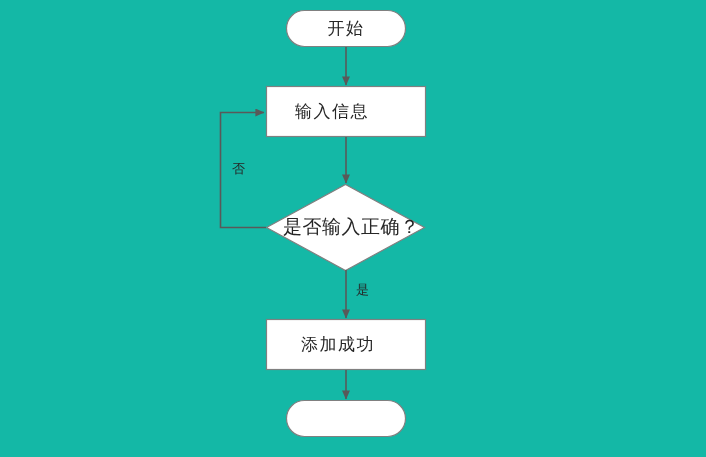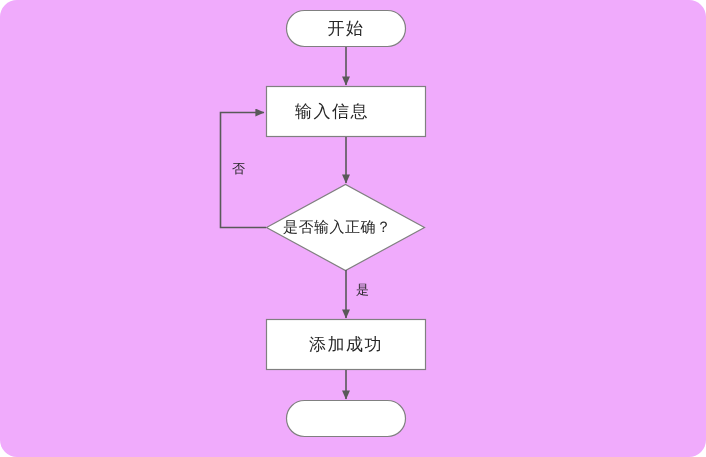--- a/index.html
+++ b/index.html
@@ -8,23 +8,22 @@
     padding: 0;
     background: #ffffff;
   }
   body {
     font-family: "Liberation Sans", "DejaVu Sans", sans-serif;
   }
   #canvas {
     position: relative;
     width: 706px;
     height: 457px;
-    background: #f0abfc;
+    background: #14b8a6;
     overflow: hidden;
-    border-radius: 17px;
   }
   #flow-svg {
     position: absolute;
     left: 0;
     top: 0;
     width: 706px;
     height: 457px;
   }
   .node-label {
     position: absolute;
@@ -75,22 +74,22 @@
 
     <line x1="346" y1="270" x2="346" y2="318" stroke="#595959" stroke-width="1.6" marker-end="url(#arrow)"></line>
 
     <line x1="346" y1="370" x2="346" y2="399" stroke="#595959" stroke-width="1.6" marker-end="url(#arrow)"></line>
   </svg>
 
   <div class="node-label" style="left:286px; top:10px; width:120px; height:37px;">开始</div>
 
   <div class="node-label" style="left:266px; top:86px; width:132px; height:51px;">输入信息</div>
 
-  <div class="node-label" style="left:266px; top:210px; width:158px; height:34px; font-size:15px; letter-spacing:0.5px; justify-content:flex-start; padding-left:17px; box-sizing:border-box;">是否输入正确？</div>
+  <div class="node-label" style="left:266px; top:210px; width:158px; height:34px; font-size:19px; letter-spacing:0.5px; justify-content:flex-start; padding-left:17px; box-sizing:border-box;">是否输入正确？</div>
 
-  <div class="node-label" style="left:266px; top:319px; width:160px; height:51px;">添加成功</div>
+  <div class="node-label" style="left:258px; top:319px; width:160px; height:51px;">添加成功</div>
 
 
   <div class="edge-label" style="left:232px; top:160px;">否</div>
 
   <div class="edge-label" style="left:356px; top:281px;">是</div>
 
 </div>
 
 </body></html>

